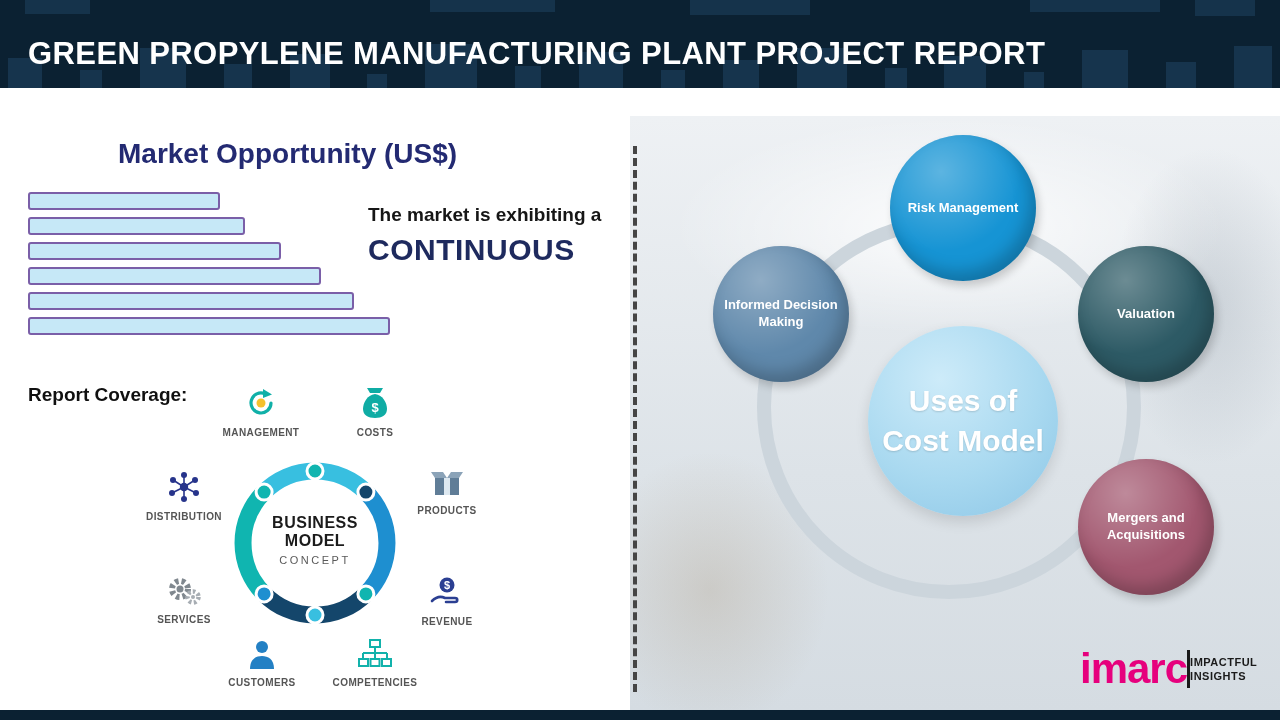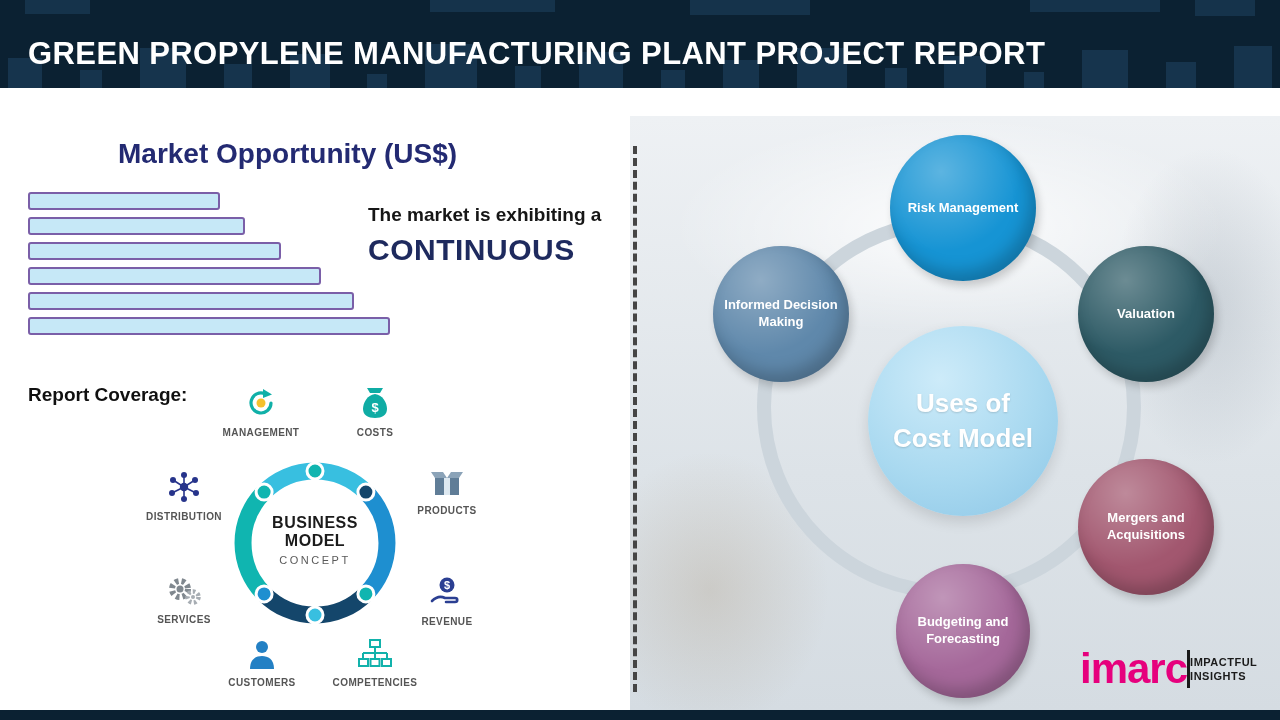--- a/index.html
+++ b/index.html
@@ -50,21 +50,21 @@
   .node-risk      { left:260px; top:19px;  width:146px; height:146px; background:#1694d4; }
   .node-valuation { left:448px; top:130px; width:136px; height:136px; background:#2d5a65; }
   .node-mergers   { left:448px; top:343px; width:136px; height:136px; background:#a2576f; }
   .node-budget    { left:266px; top:448px; width:134px; height:134px; background:#a5689a; }
   .node-raising   { left:83px;  top:341px; width:136px; height:136px; background:#b3914c; }
   .node-informed  { left:83px;  top:130px; width:136px; height:136px; background:#5f88ab; }
   .center-circle { position:absolute; left:238px; top:210px; width:190px; height:190px; border-radius:50%;
       background: radial-gradient(circle at 38% 28%, #cdebf9, #a9d9f0 55%, #8cc6e6 100%);
       display:flex; flex-direction:column; align-items:center; justify-content:center; z-index:3;
       box-shadow: 0 6px 14px rgba(0,0,0,.12); }
-  .center-circle div { color:#ffffff; font-size:26px; font-weight:700; line-height:1.35; text-shadow:0 1px 2px rgba(0,0,0,.15); }
+  .center-circle div { color:#ffffff; font-size:30px; font-weight:700; line-height:1.35; text-shadow:0 1px 2px rgba(0,0,0,.15); }
 
   
   .logo { position:absolute; left:450px; top:532px; display:flex; align-items:center; z-index:4; }
   .logo-text { font-size:42px; font-weight:800; color:#e6007d; letter-spacing:-1px; line-height:1; }
   .logo-bar { width:3px; height:38px; background:#1a1a1a; }
   .logo-tag { display:flex; flex-direction:column; justify-content:center; }
   .logo-tag span { font-size:11px; font-weight:800; color:#1a1a1a; letter-spacing:0.5px; line-height:1.3; }
 </style>
 </head>
 <body>
@@ -259,24 +259,20 @@
       <span>Valuation</span>
     </div>
     <div class="node node-risk">
       <div class="shine"></div>
       <span>Risk Management</span>
     </div>
     <div class="node node-mergers">
       <div class="shine"></div>
       <span>Mergers and Acquisitions</span>
     </div>
-    <div class="node node-budget">
-      <div class="shine"></div>
-      <span>Budgeting and Forecasting</span>
-    </div>
     <div class="node node-informed">
       <div class="shine"></div>
       <span>Informed Decision Making</span>
     </div>
 
     <div class="center-circle">
       <div>Uses of</div>
       <div>Cost Model</div>
     </div>
 

